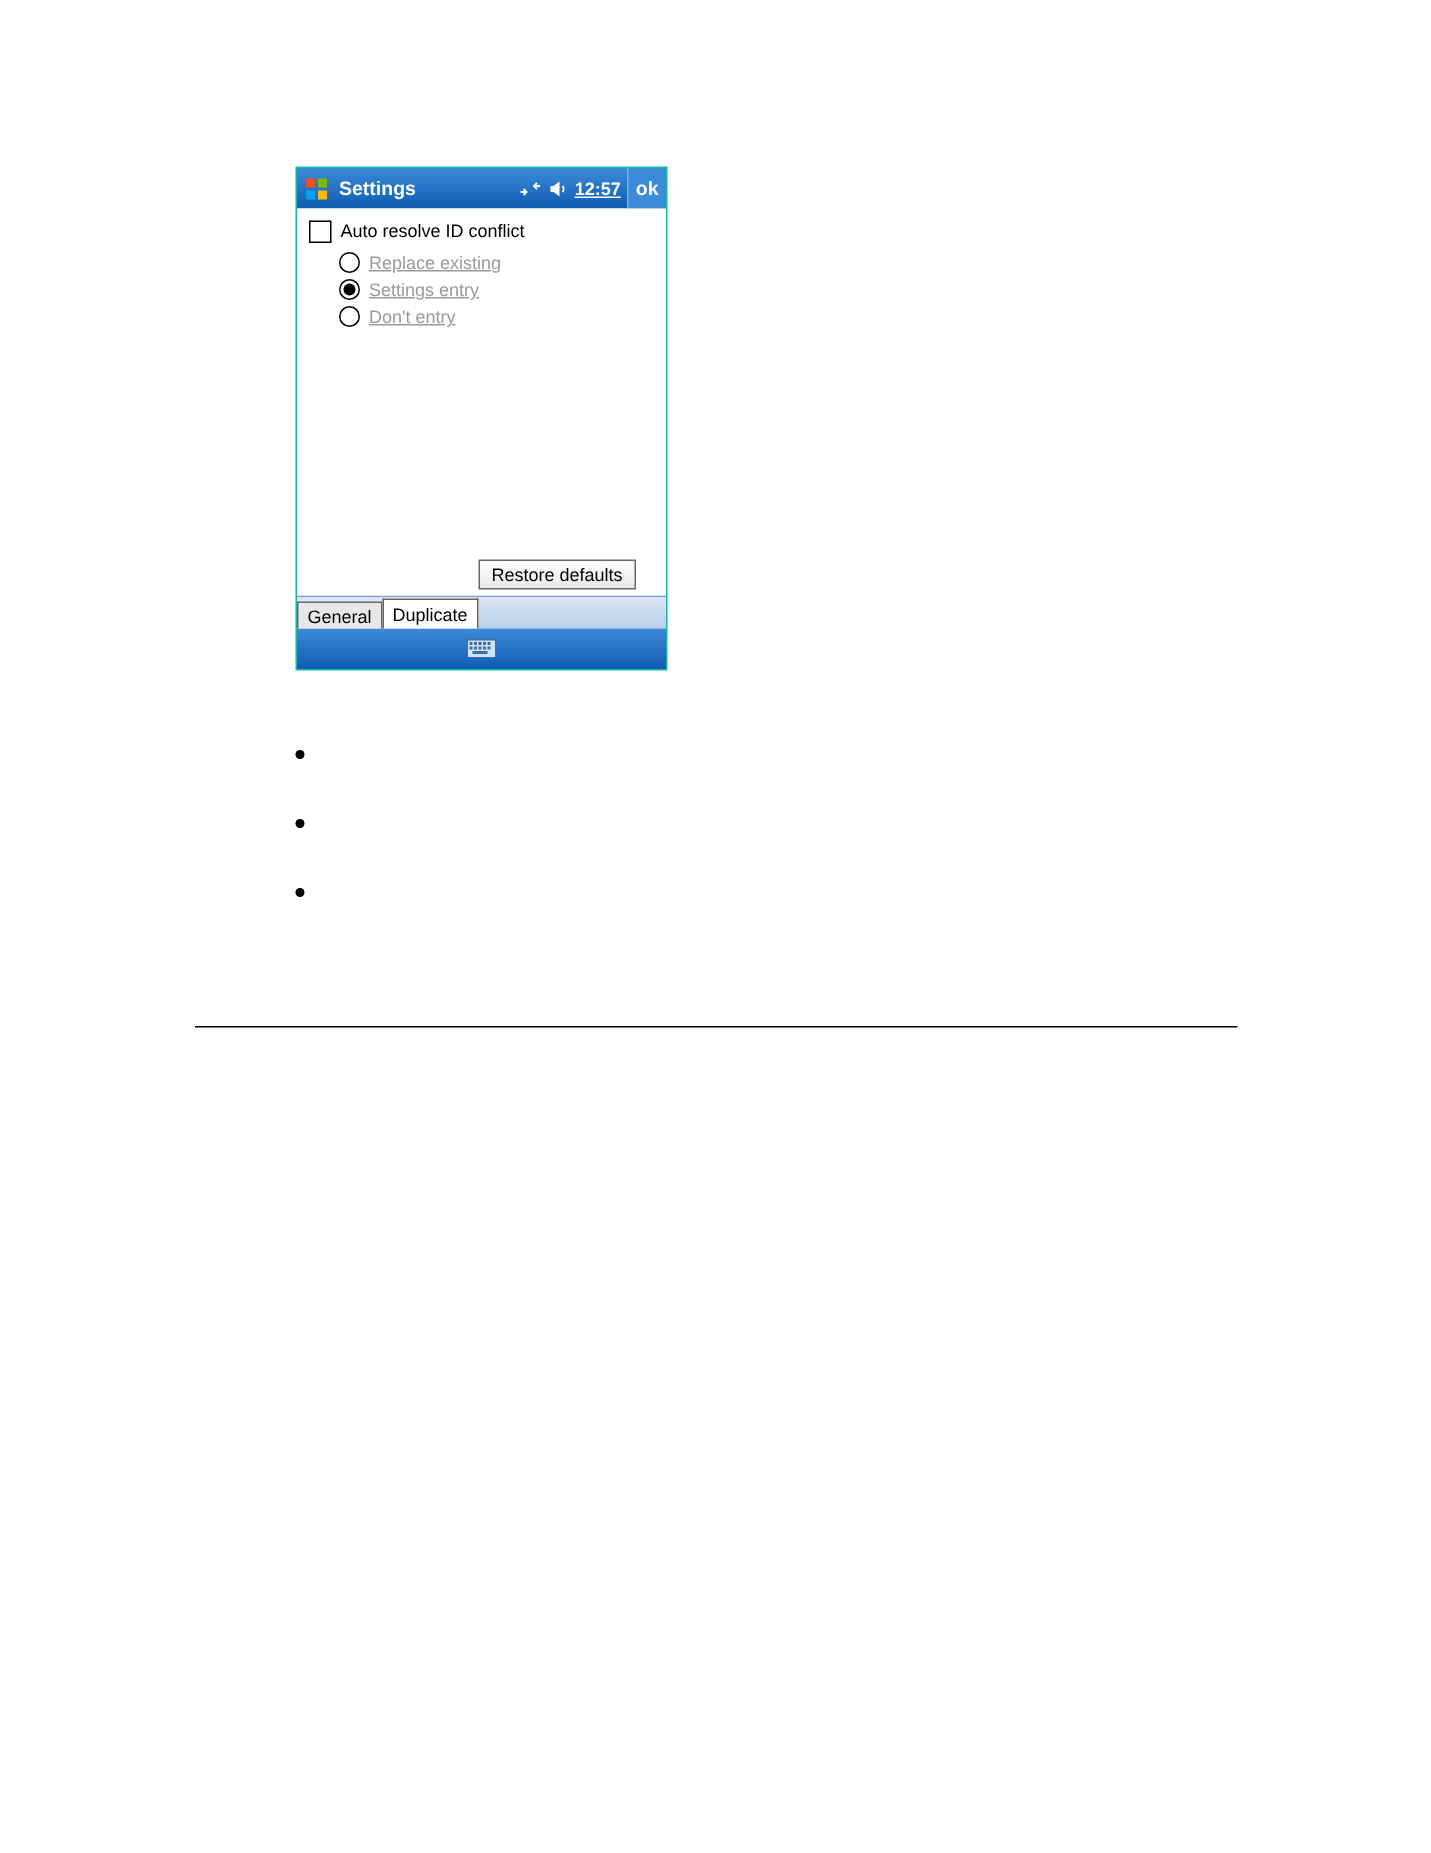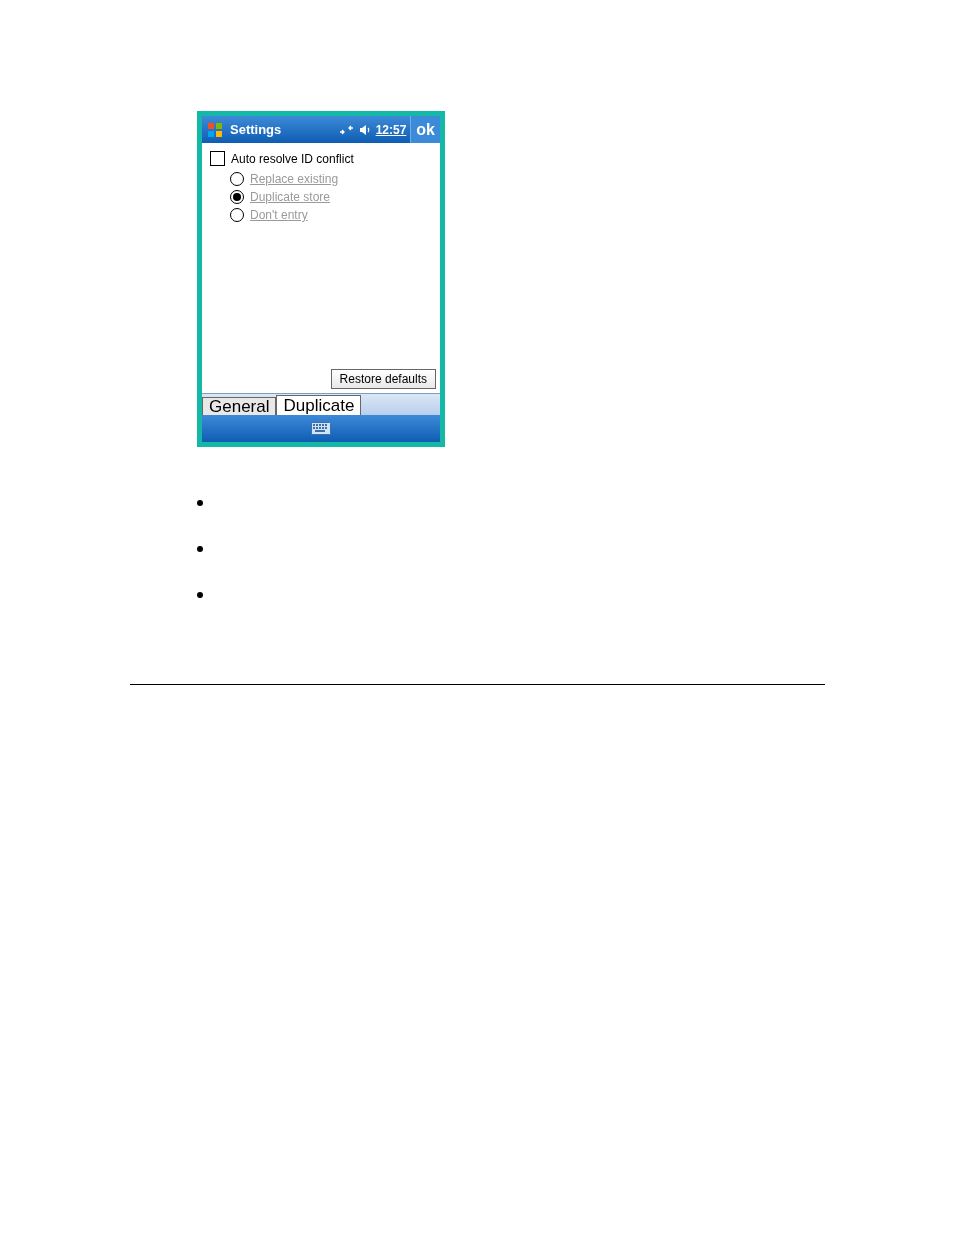--- a/index.html
+++ b/index.html
@@ -9,21 +9,21 @@
       width: 954px;
       height: 1235px;
       position: relative;
     }
     .device-screen {
       position: absolute;
       left: 197px;
       top: 111px;
       width: 248px;
       height: 336px;
-      border: 5px solid #14b8a6;
+      border: 1px solid #14b8a6;
       background: #fff;
       display: flex;
       flex-direction: column;
     }
     .title-bar {
       height: 27px;
       background: linear-gradient(to bottom, #3d8ad8, #0f5db3);
       display: flex;
       align-items: center;
       color: #fff;
@@ -53,38 +53,38 @@
       color: #fff;
       font-size: 12px;
       font-weight: bold;
       margin-right: 4px;
       text-decoration: underline;
     }
     .ok-btn {
       background: #3c8bd8;
       border-left: 1px solid rgba(255,255,255,0.3);
       color: #fff;
-      font-size: 16px;
+      font-size: 13px;
       font-weight: bold;
       padding: 0 5px;
       height: 100%;
       display: flex;
       align-items: center;
     }
     .content {
       flex: 1;
       background: #fff;
       padding: 8px 6px 4px 6px;
       display: flex;
       flex-direction: column;
       position: relative;
     }
     .checkbox-row {
       display: flex;
-      align-items: center;
+      align-items: flex-start;
       font-size: 12px;
       color: #000;
       margin-bottom: 6px;
     }
     .checkbox {
       width: 15px;
       height: 15px;
       border: 1px solid #000;
       background: #fff;
       margin-right: 6px;
@@ -112,38 +112,38 @@
     }
     .radio.selected::after {
       content: "";
       width: 8px;
       height: 8px;
       background: #000;
       border-radius: 50%;
     }
     .restore-btn {
       position: absolute;
-      right: 4px;
+      right: 20px;
       bottom: 4px;
       background: linear-gradient(to bottom, #fff, #e8e8e8);
       border: 1px solid #666;
       font-size: 12px;
       color: #000;
       padding: 2px 8px;
       cursor: pointer;
     }
     .tab-bar {
       height: 22px;
       background: linear-gradient(to bottom, #dbe7f5, #b8cfeb);
       border-top: 1px solid #7a9ec7;
       display: flex;
       align-items: flex-end;
     }
     .tab {
-      font-size: 17px;
+      font-size: 12px;
       color: #000;
       padding: 3px 6px;
       border: 1px solid #666;
       background: #fff;
       margin-right: 0px;
       border-bottom: none;
       height: 20px;
       display: flex;
       align-items: center;
       position: relative;
@@ -225,21 +225,21 @@
     <div class="checkbox-row">
       <div class="checkbox"></div>
       <span>Auto resolve ID conflict</span>
     </div>
     <div class="radio-row">
       <div class="radio"></div>
       <span>Replace existing</span>
     </div>
     <div class="radio-row">
       <div class="radio selected"></div>
-      <span>Duplicate store</span>
+      <span>Settings entry</span>
     </div>
     <div class="radio-row">
       <div class="radio"></div>
       <span>Don't entry</span>
     </div>
 
     <button class="restore-btn">Restore defaults</button>
   </div>
 
   <div class="tab-bar">

